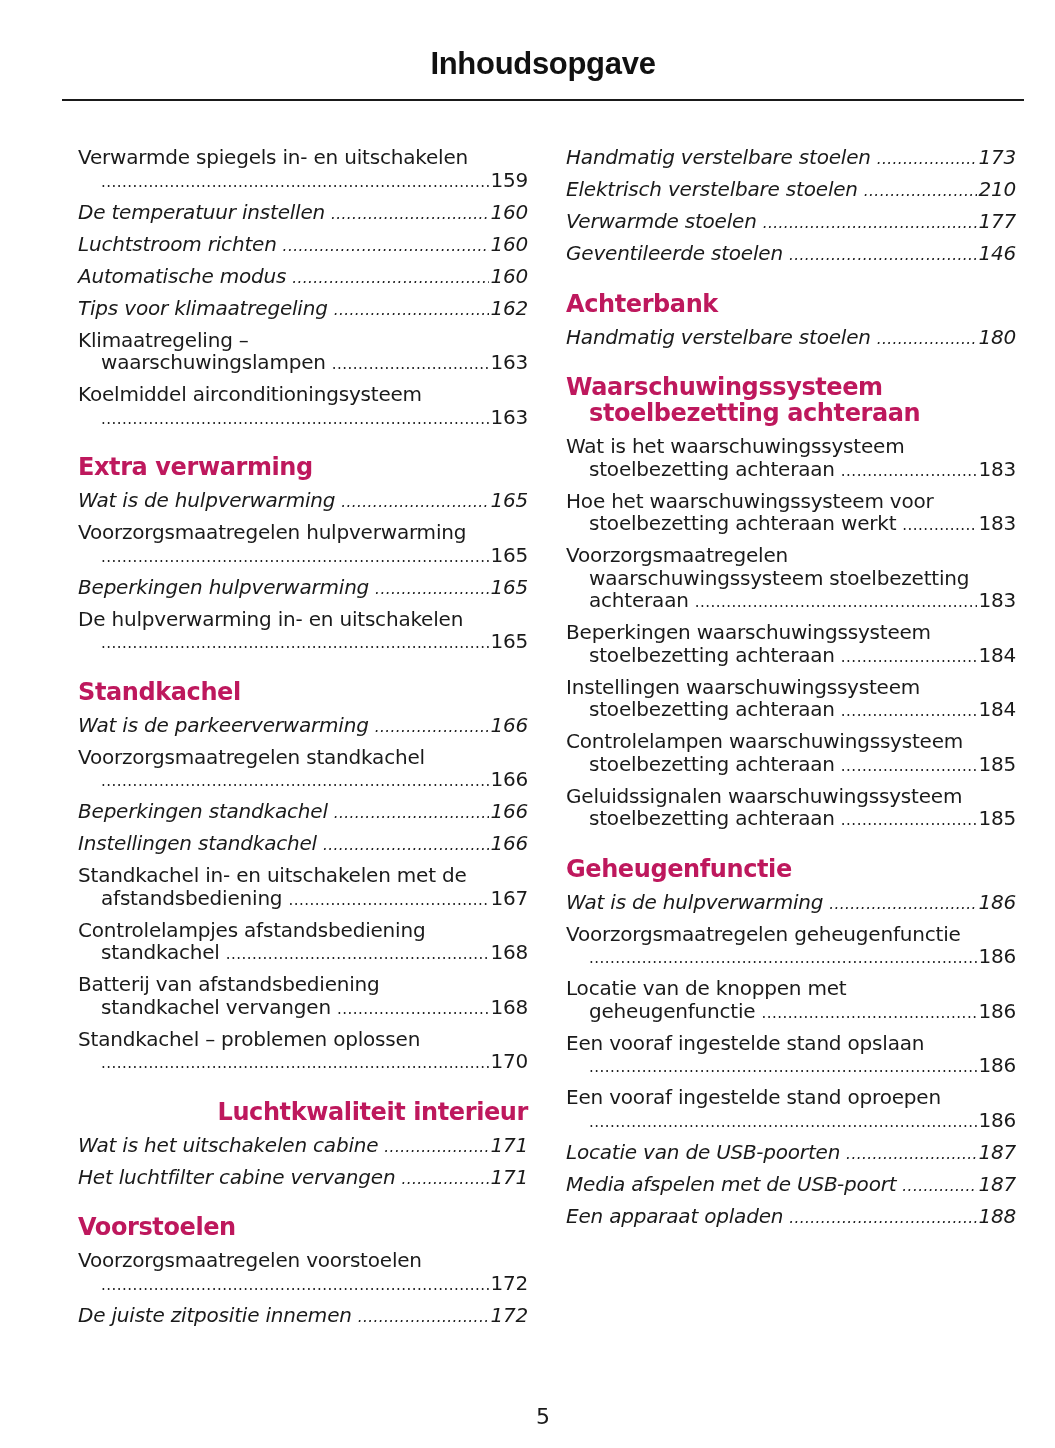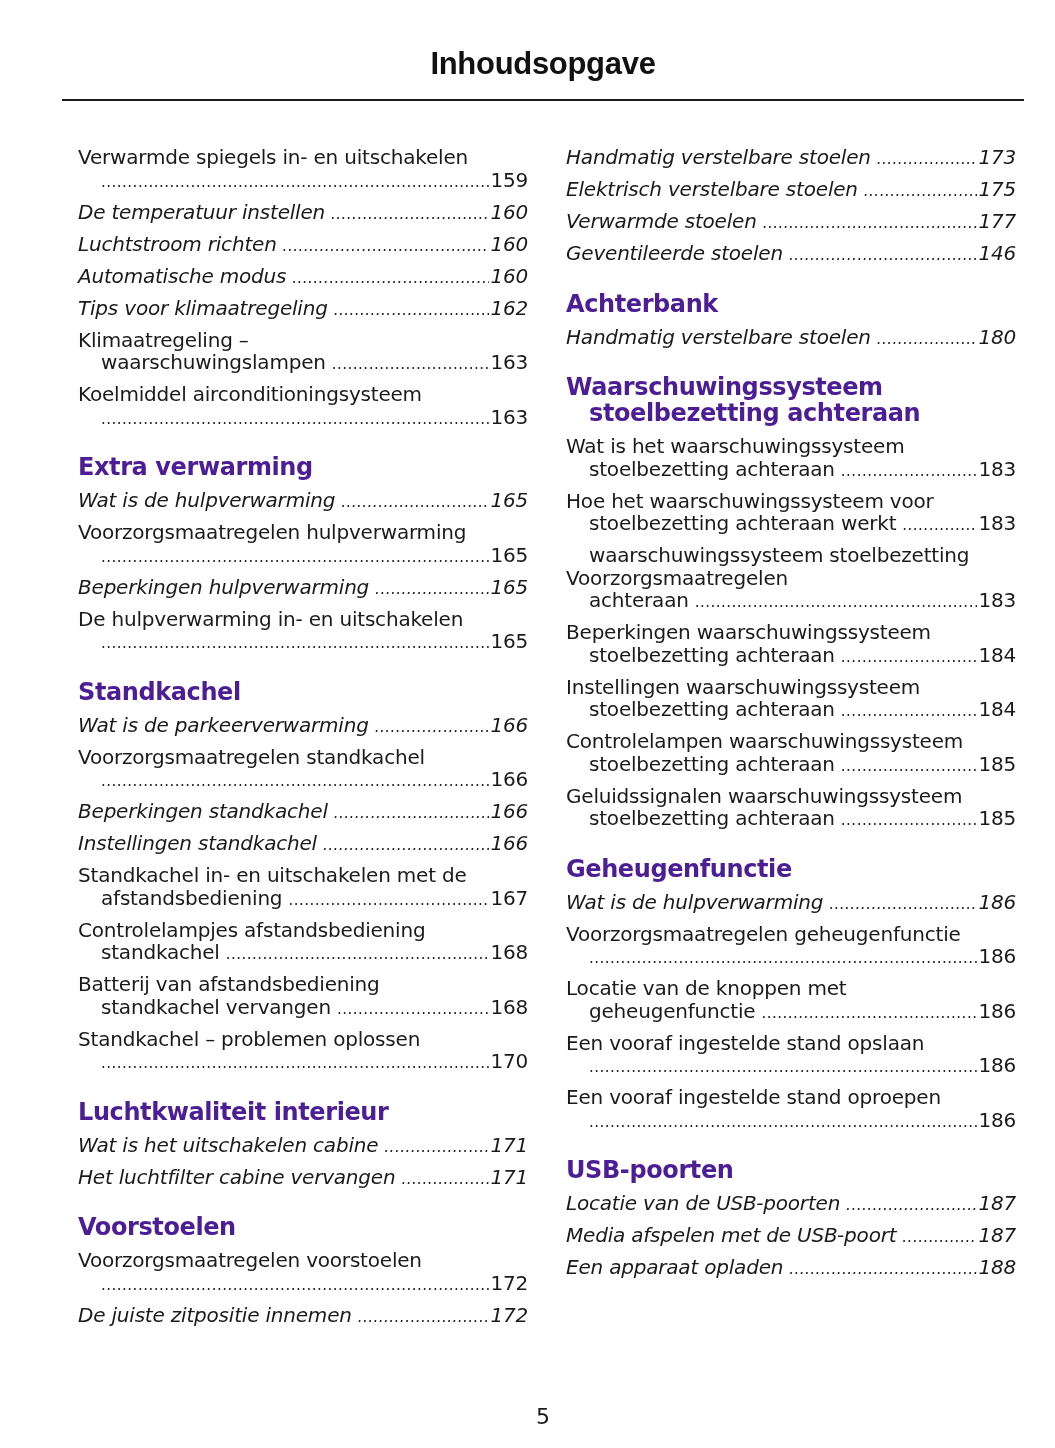--- a/index.html
+++ b/index.html
@@ -14,21 +14,21 @@
   .col.right { left:566px; }
   .entry { font-size:20px; line-height:22.5px; margin-bottom:7.5px; letter-spacing:-0.2px; }
   .entry .l1 { display:block; white-space:nowrap; }
   .entry .ln { display:flex; align-items:baseline; padding-left:23px; white-space:nowrap; }
   .entry .ln.first { padding-left:0;font-style:italic; }
   .dots { flex:1; overflow:hidden; white-space:nowrap; margin:0 1px 0 6px; font-size:15px; letter-spacing:0.5px; color:#222; }
   .dots.nogap { margin-left:0; }
   .dots::before { content:"..................................................................................................................................................................................."; }
   .pg { flex:none;text-align:center; }
   .heading { font-family:"DejaVu Sans", sans-serif; font-weight:bold; font-size:24px;
-             line-height:26px; margin-top:24px; margin-bottom:9px; letter-spacing:-0.4px; color:#4c1d95; }
+             line-height:26px; margin-top:24px; margin-bottom:9px; letter-spacing:-0.4px; color:#be185d; }
   .heading .h2 { display:block; padding-left:23px; }
   .pagenum { position:absolute; top:1404px; left:0; width:1086px; text-align:center; font-size:22px; }
 </style>
 </head>
 <body>
 
 <div class="title">Inhoudsopgave</div>
 <div class="rule"></div>
 
 <div class="col left">
@@ -175,21 +175,21 @@
     </div>
     <div class="entry">
       <span class="l1">Standkachel – problemen oplossen</span>
       <div class="ln">
         <span></span>
         <span class="dots nogap"></span>
         <span class="pg">170</span>
       </div>
     </div>
     <div class="heading">
-      <span class="" style="display: block;">Luchtkwaliteit interieur</span>
+      <span class="" style="display: block; text-align: right;">Luchtkwaliteit interieur</span>
     </div>
     <div class="entry">
       <div class="ln first">
         <span>Wat is het uitschakelen cabine</span>
         <span class="dots"></span>
         <span class="pg">171</span>
       </div>
     </div>
     <div class="entry">
       <div class="ln first">
@@ -222,21 +222,21 @@
       <div class="ln first">
         <span>Handmatig verstelbare stoelen</span>
         <span class="dots"></span>
         <span class="pg">173</span>
       </div>
     </div>
     <div class="entry">
       <div class="ln first">
         <span>Elektrisch verstelbare stoelen</span>
         <span class="dots"></span>
-        <span class="pg">175</span>
+        <span class="pg">210</span>
       </div>
     </div>
     <div class="entry">
       <div class="ln first">
         <span>Verwarmde stoelen</span>
         <span class="dots"></span>
         <span class="pg">177</span>
       </div>
     </div>
     <div class="entry">
@@ -270,22 +270,22 @@
     </div>
     <div class="entry">
       <span class="l1">Hoe het waarschuwingssysteem voor</span>
       <div class="ln">
         <span>stoelbezetting achteraan werkt</span>
         <span class="dots"></span>
         <span class="pg">183</span>
       </div>
     </div>
     <div class="entry">
+      <span class="l1">Voorzorgsmaatregelen</span>
       <span class="l1" style="padding-left: 23px;">waarschuwingssysteem stoelbezetting</span>
-      <span class="l1">Voorzorgsmaatregelen</span>
       <div class="ln">
         <span>achteraan</span>
         <span class="dots"></span>
         <span class="pg">183</span>
       </div>
     </div>
     <div class="entry">
       <span class="l1">Beperkingen waarschuwingssysteem</span>
       <div class="ln">
         <span>stoelbezetting achteraan</span>
@@ -351,23 +351,20 @@
         <span class="pg">186</span>
       </div>
     </div>
     <div class="entry">
       <span class="l1">Een vooraf ingestelde stand oproepen</span>
       <div class="ln">
         <span></span>
         <span class="dots nogap"></span>
         <span class="pg">186</span>
       </div>
-    </div>
-    <div class="heading">
-      <span class="" style="display: block;">USB-poorten</span>
     </div>
     <div class="entry">
       <div class="ln first">
         <span>Locatie van de USB-poorten</span>
         <span class="dots"></span>
         <span class="pg">187</span>
       </div>
     </div>
     <div class="entry">
       <div class="ln first">

